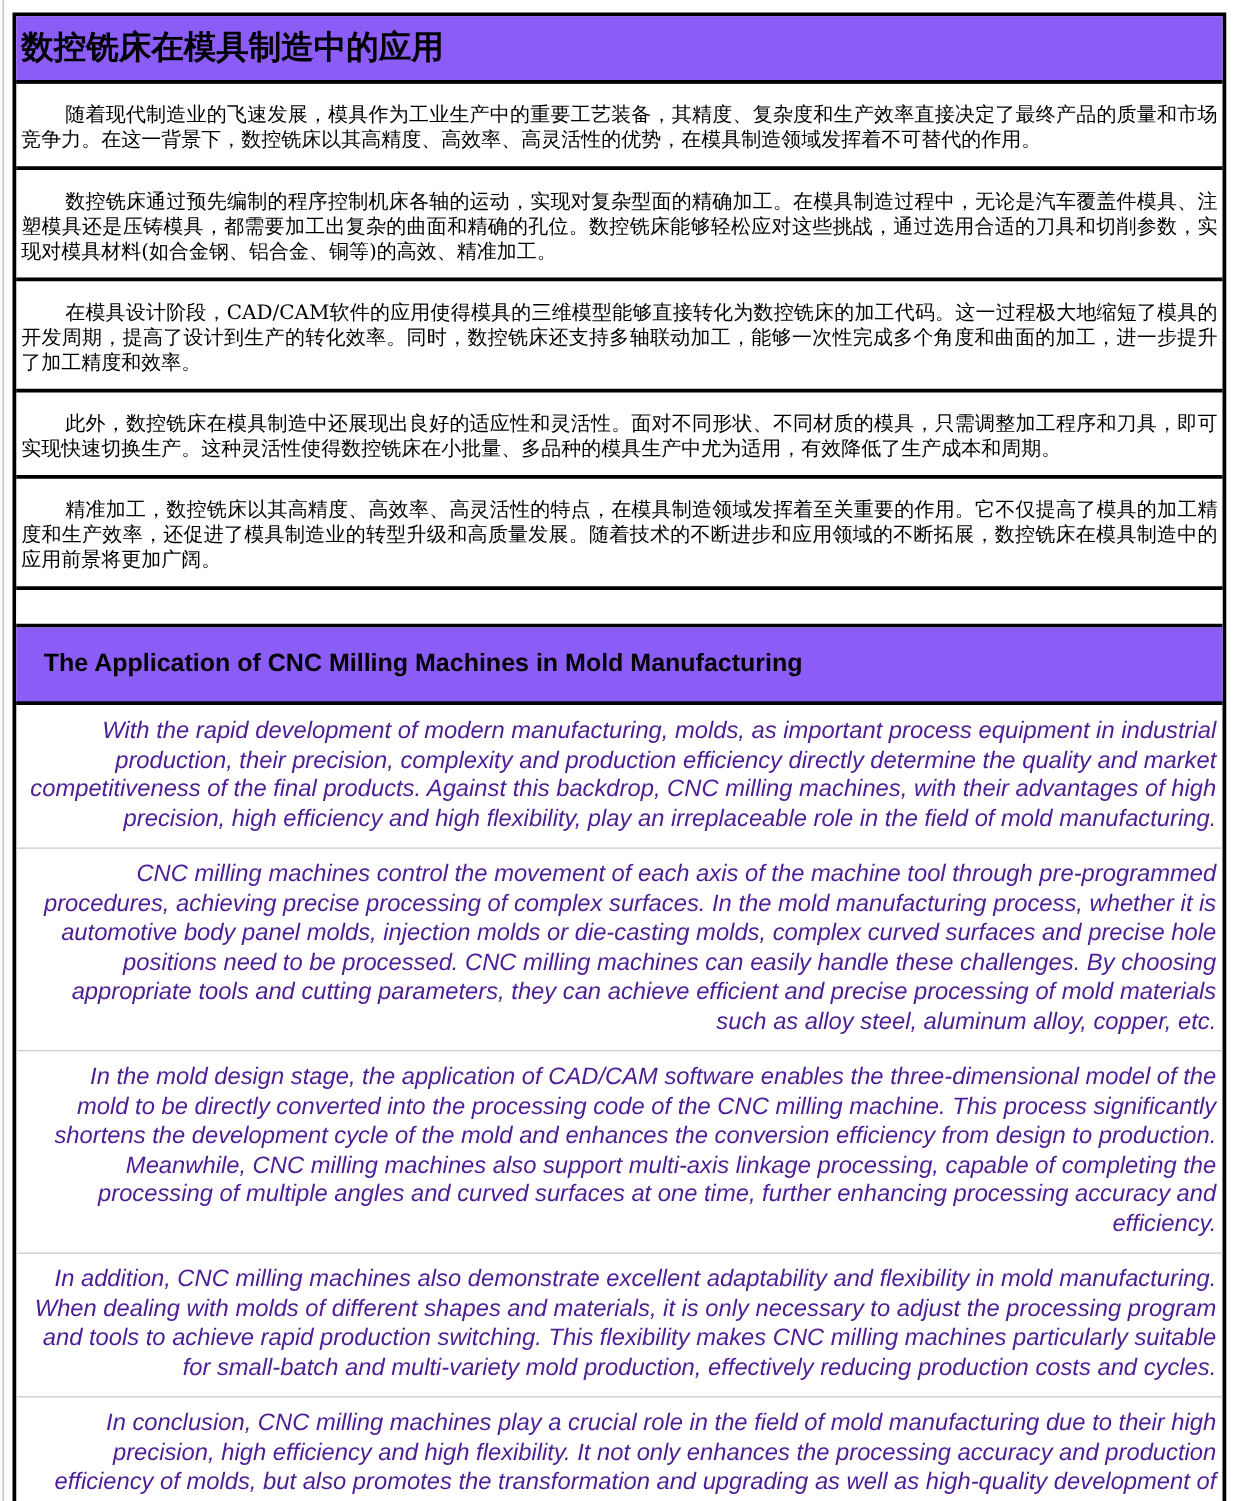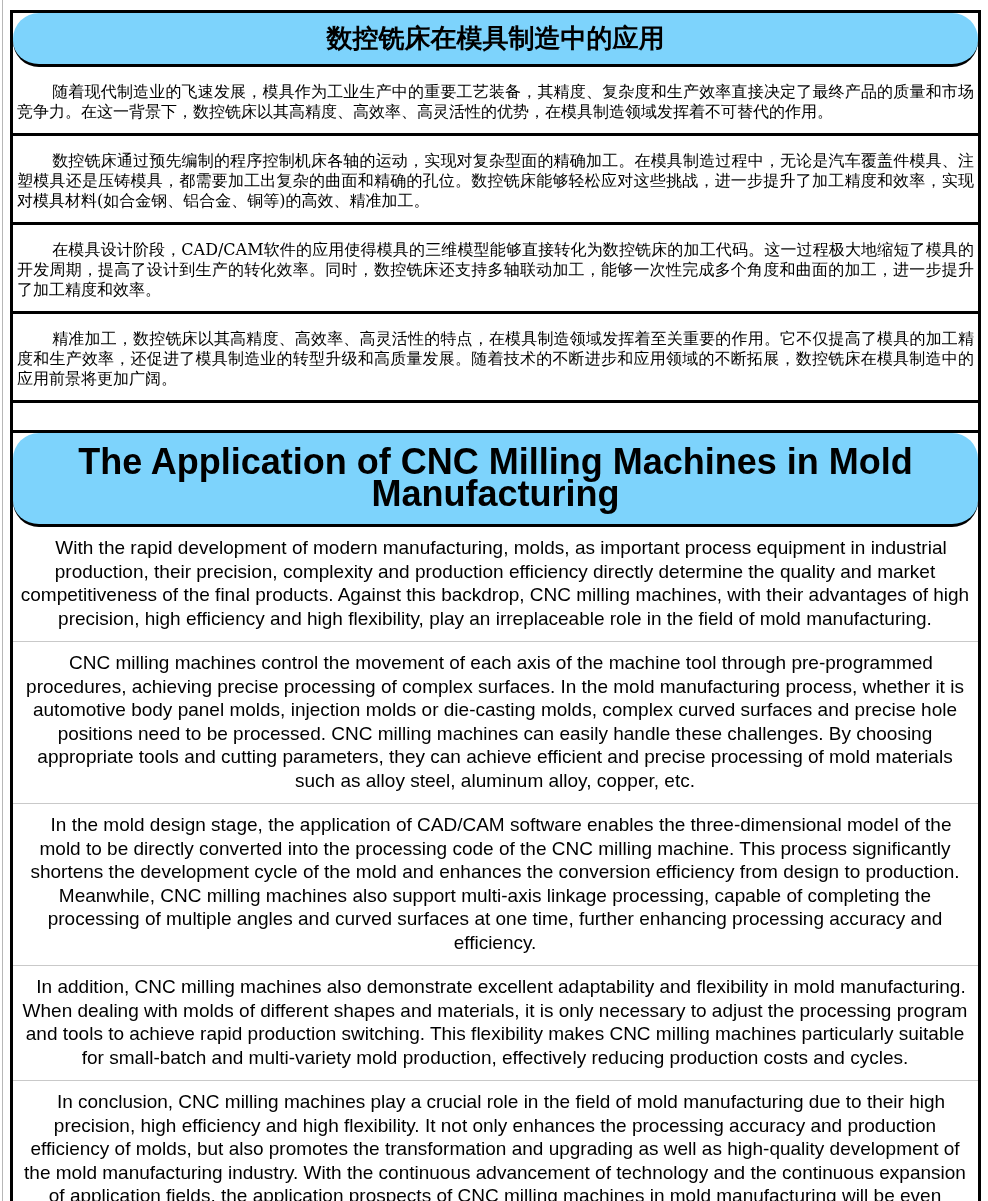--- a/index.html
+++ b/index.html
@@ -28,38 +28,37 @@
     top: 10px;
     width: 971px;
     border: 3px solid #000000;
     box-sizing: border-box;
     background: #ffffff;
   }
   .row {
     box-sizing: border-box;
   }
   .header-row {
-    background: #7dd3fc;
+    background: #8b5cf6;
     border-bottom: 3px solid #000000;
-    text-align: center;
-    border-radius: 26px;
+    text-align: left;
   }
   .header-row.cn {
     padding: 10px 4px 11px 4px;
     font-family: "DejaVu Serif", "Liberation Serif", serif;
     font-weight: bold;
     font-size: 26px;
     line-height: 30px;
     color: #000000;
   }
   .header-row.en {
-    padding: 13px 4px 14px 4px;
+    padding: 13px 4px 14px 22px;
     font-family: "Liberation Sans", "DejaVu Sans", sans-serif;
     font-weight: bold;
-    font-size: 36px;
+    font-size: 20px;
     line-height: 32px;
     color: #000000;
   }
   .para-row.cn {
     font-family: "DejaVu Serif", "Liberation Serif", serif;
     font-size: 16px;
     line-height: 20px;
     color: #000000;
     padding: 15px 4px 11px 4px;
     text-indent: 2.2em;
@@ -71,45 +70,47 @@
   }
   .spacer-row {
     height: 30px;
     background: #ffffff;
     border-bottom: 3px solid #000000;
   }
   .para-row.en {
     font-family: "Liberation Sans", "DejaVu Sans", sans-serif;
     font-size: 19px;
     line-height: 23.5px;
-    color: #000000;
+    color: #4c1d95;
     padding: 9px 5px 11px 4px;
     text-indent: 12px;
-    text-align: center;
+    text-align: right;
     border-bottom: 1px solid #c9c9c9;
+    font-style: italic;
   }
   .para-row.en.last {
     border-bottom: none;
   }
 </style>
 </head>
 <body>
 
 <div class="page-edge"></div>
 
 <div class="doc-table">
 
   <div class="row header-row cn">数控铣床在模具制造中的应用</div>
 
   <div class="row para-row cn">随着现代制造业的飞速发展，模具作为工业生产中的重要工艺装备，其精度、复杂度和生产效率直接决定了最终产品的质量和市场竞争力。在这一背景下，数控铣床以其高精度、高效率、高灵活性的优势，在模具制造领域发挥着不可替代的作用。</div>
 
-  <div class="row para-row cn">数控铣床通过预先编制的程序控制机床各轴的运动，实现对复杂型面的精确加工。在模具制造过程中，无论是汽车覆盖件模具、注塑模具还是压铸模具，都需要加工出复杂的曲面和精确的孔位。数控铣床能够轻松应对这些挑战，进一步提升了加工精度和效率，实现对模具材料(如合金钢、铝合金、铜等)的高效、精准加工。</div>
+  <div class="row para-row cn">数控铣床通过预先编制的程序控制机床各轴的运动，实现对复杂型面的精确加工。在模具制造过程中，无论是汽车覆盖件模具、注塑模具还是压铸模具，都需要加工出复杂的曲面和精确的孔位。数控铣床能够轻松应对这些挑战，通过选用合适的刀具和切削参数，实现对模具材料(如合金钢、铝合金、铜等)的高效、精准加工。</div>
 
   <div class="row para-row cn">在模具设计阶段，CAD/CAM软件的应用使得模具的三维模型能够直接转化为数控铣床的加工代码。这一过程极大地缩短了模具的开发周期，提高了设计到生产的转化效率。同时，数控铣床还支持多轴联动加工，能够一次性完成多个角度和曲面的加工，进一步提升了加工精度和效率。</div>
 
+  <div class="row para-row cn">此外，数控铣床在模具制造中还展现出良好的适应性和灵活性。面对不同形状、不同材质的模具，只需调整加工程序和刀具，即可实现快速切换生产。这种灵活性使得数控铣床在小批量、多品种的模具生产中尤为适用，有效降低了生产成本和周期。</div>
 
   <div class="row para-row cn last">精准加工，数控铣床以其高精度、高效率、高灵活性的特点，在模具制造领域发挥着至关重要的作用。它不仅提高了模具的加工精度和生产效率，还促进了模具制造业的转型升级和高质量发展。随着技术的不断进步和应用领域的不断拓展，数控铣床在模具制造中的应用前景将更加广阔。</div>
 
   <div class="row spacer-row"></div>
 
   <div class="row header-row en">The Application of CNC Milling Machines in Mold Manufacturing</div>
 
   <div class="row para-row en">With the rapid development of modern manufacturing, molds, as important process equipment in industrial production, their precision, complexity and production efficiency directly determine the quality and market competitiveness of the final products. Against this backdrop, CNC milling machines, with their advantages of high precision, high efficiency and high flexibility, play an irreplaceable role in the field of mold manufacturing.</div>
 
   <div class="row para-row en">CNC milling machines control the movement of each axis of the machine tool through pre-programmed procedures, achieving precise processing of complex surfaces. In the mold manufacturing process, whether it is automotive body panel molds, injection molds or die-casting molds, complex curved surfaces and precise hole positions need to be processed. CNC milling machines can easily handle these challenges. By choosing appropriate tools and cutting parameters, they can achieve efficient and precise processing of mold materials such as alloy steel, aluminum alloy, copper, etc.</div>

